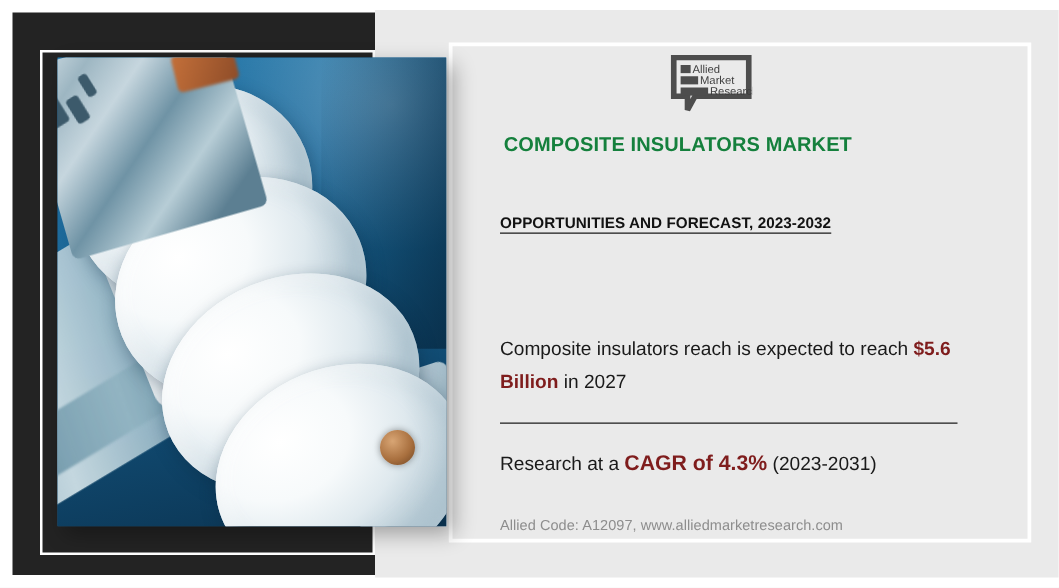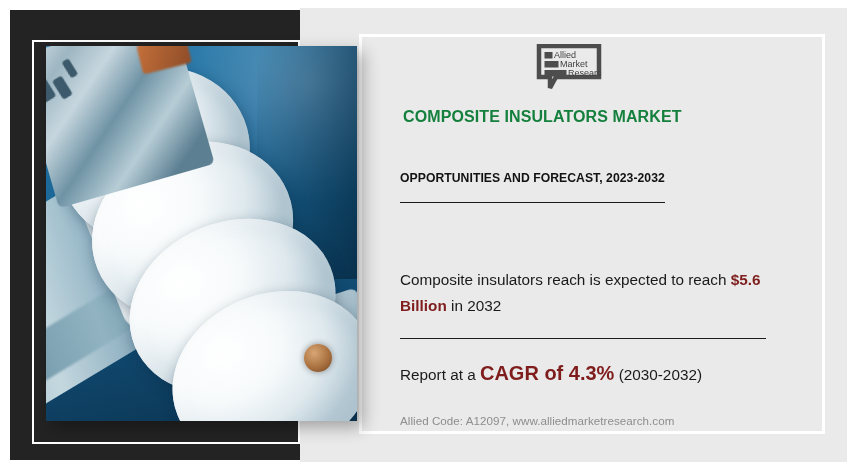--- a/index.html
+++ b/index.html
@@ -232,21 +232,21 @@
     margin: 4px;
   }
   .subtitle {
     position: absolute;
     left: 400px;
     top: 171px;
     font-size: 12.2px;
     font-weight: 700;
     letter-spacing: 0.05px;
     color: #121212;
-    padding-bottom: 17px;
+    padding-bottom: 1px;
     border-bottom: 1.6px solid #1a1a1a;
     white-space: nowrap;
   }
 
   .stat-block {
     position: absolute;
     left: 400px;
     top: 267px;
     width: 368px;
     font-size: 15.3px;
@@ -270,21 +270,21 @@
   .cagr-block {
     position: absolute;
     left: 400px;
     top: 358px;
     width: 380px;
     font-size: 15.3px;
     line-height: 1.5;
     color: #1a1a1a;
     white-space: nowrap;
   }
-  .cagr-block .accent { font-size: 20px; }
+  .cagr-block .accent { font-size: 17px; }
 
   .footer-note {
     position: absolute;
     left: 400px;
     top: 414px;
     font-size: 11.6px;
     color: #8d8d8d;
     letter-spacing: 0.05px;
     white-space: nowrap;
   }
@@ -339,24 +339,24 @@
       <text x="48" y="46" font-family="Liberation Sans, sans-serif" font-size="18" fill="#3f3f3f">Market</text>
       <text x="64" y="64" font-family="Liberation Sans, sans-serif" font-size="18" fill="#3f3f3f">Research</text>
     </svg>
   </div>
 
   <h1 class="title">COMPOSITE INSULATORS MARKET</h1>
 
   <div class="subtitle">OPPORTUNITIES AND FORECAST, 2023-2032</div>
 
   <div class="stat-block">
-    <span>Composite insulators reach is expected to reach </span><span class="accent">$5.6 Billion</span><span> in 2032</span>
+    <span>Composite insulators reach is expected to reach </span><span class="accent">$5.6 Billion</span><span> in 2027</span>
   </div>
 
   <div class="divider"></div>
 
   <div class="cagr-block">
-    <span>Report at a </span><span class="accent">CAGR of 4.3%</span><span> (2030-2032)</span>
+    <span>Research at a </span><span class="accent">CAGR of 4.3%</span><span> (2023-2031)</span>
   </div>
 
   <div class="footer-note">Allied Code: A12097, www.alliedmarketresearch.com</div>
 
 </div>
 
 </body></html>

